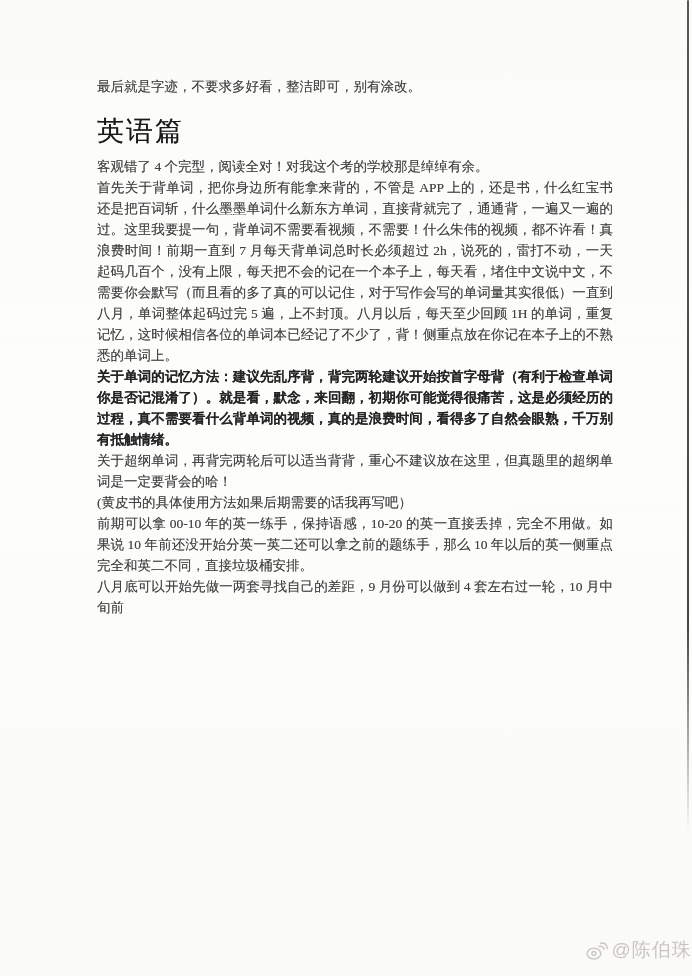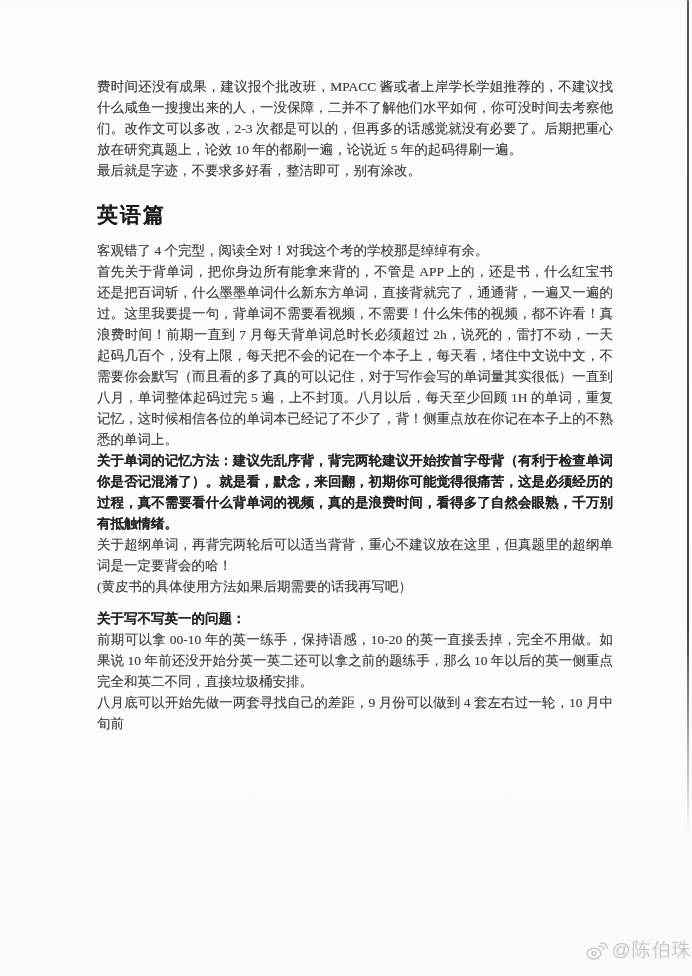--- a/index.html
+++ b/index.html
@@ -28,52 +28,50 @@
     text-shadow:0 0 0.5px rgba(85,85,85,0.55);
   }
   .b {
     font-weight:bold; color:#242424;
     text-shadow:0 0 0.5px rgba(35,35,35,0.7);
   }
   .gap-s  { margin-top:8px; }
   .gap-m  { margin-top:11px; }
   h2.section {
     margin:19px 0 10px 0;
-    font-size:21px; line-height:30px; font-weight:bold;
+    font-size:27px; line-height:30px; font-weight:normal;
     color:#1a1a1a; letter-spacing:2px;
     text-shadow:0 0 0.5px rgba(20,20,20,0.6);
   }
   .watermark {
     position:absolute; bottom:13px; right:-7px;
     display:flex; align-items:center; gap:3px;
     color:#c8c3bf; font-size:19px; letter-spacing:1px;
     white-space:nowrap; opacity:0.95;
     font-family:"Liberation Sans","DejaVu Sans",sans-serif;
   }
   .watermark svg { display:block; }
 </style>
 </head>
 <body>
 
 <div class="page">
 
   <div class="edge-line"></div>
 
   <div class="content">
-    <p class="para">费时间还没有成果，建议报个批改班，MPACC 酱或者上岸学长学姐推荐的，不建议找什么咸鱼一搜搜出来的人，一没保障，二并不了解他们水平如何，你可没时间去考察他们。改作文可以多改，2-3 次都是可以的，但再多的话感觉就没有必要了。后期把重心放在研究真题上，论效 10 年的都刷一遍，论说近 5 年的起码得刷一遍。</p>
     <p class="para">最后就是字迹，不要求多好看，整洁即可，别有涂改。</p>
 
     <h2 class="section">英语篇</h2>
 
     <p class="para">客观错了 4 个完型，阅读全对！对我这个考的学校那是绰绰有余。</p>
     <p class="para">首先关于背单词，把你身边所有能拿来背的，不管是 APP 上的，还是书，什么红宝书还是把百词斩，什么墨墨单词什么新东方单词，直接背就完了，通通背，一遍又一遍的过。这里我要提一句，背单词不需要看视频，不需要！什么朱伟的视频，都不许看！真浪费时间！前期一直到 7 月每天背单词总时长必须超过 2h，说死的，雷打不动，一天起码几百个，没有上限，每天把不会的记在一个本子上，每天看，堵住中文说中文，不需要你会默写（而且看的多了真的可以记住，对于写作会写的单词量其实很低）一直到八月，单词整体起码过完 5 遍，上不封顶。八月以后，每天至少回顾 1H 的单词，重复记忆，这时候相信各位的单词本已经记了不少了，背！侧重点放在你记在本子上的不熟悉的单词上。</p>
     <p class="para b">关于单词的记忆方法：建议先乱序背，背完两轮建议开始按首字母背（有利于检查单词你是否记混淆了）。就是看，默念，来回翻，初期你可能觉得很痛苦，这是必须经历的过程，真不需要看什么背单词的视频，真的是浪费时间，看得多了自然会眼熟，千万别有抵触情绪。</p>
     <p class="para">关于超纲单词，再背完两轮后可以适当背背，重心不建议放在这里，但真题里的超纲单词是一定要背会的哈！</p>
     <p class="para">(黄皮书的具体使用方法如果后期需要的话我再写吧）</p>
-    <p class="para b gap-m">关于写不写英一的问题：</p>
     <p class="para">前期可以拿 00-10 年的英一练手，保持语感，10-20 的英一直接丢掉，完全不用做。如果说 10 年前还没开始分英一英二还可以拿之前的题练手，那么 10 年以后的英一侧重点完全和英二不同，直接垃圾桶安排。</p>
     <p class="para">八月底可以开始先做一两套寻找自己的差距，9 月份可以做到 4 套左右过一轮，10 月中旬前</p>
   </div>
 
   <div class="watermark">
     <span>
       <svg width="23" height="23" viewBox="0 0 24 24" fill="none" stroke="#cbc6c2" stroke-width="1.6" stroke-linecap="round">
         <ellipse cx="9.3" cy="15.2" rx="7.2" ry="5.6"></ellipse>
         <circle cx="9.3" cy="15.2" r="2.1"></circle>
         <path d="M14.5 7.8 q 4.2 -1.2 5.4 3.0"></path>

